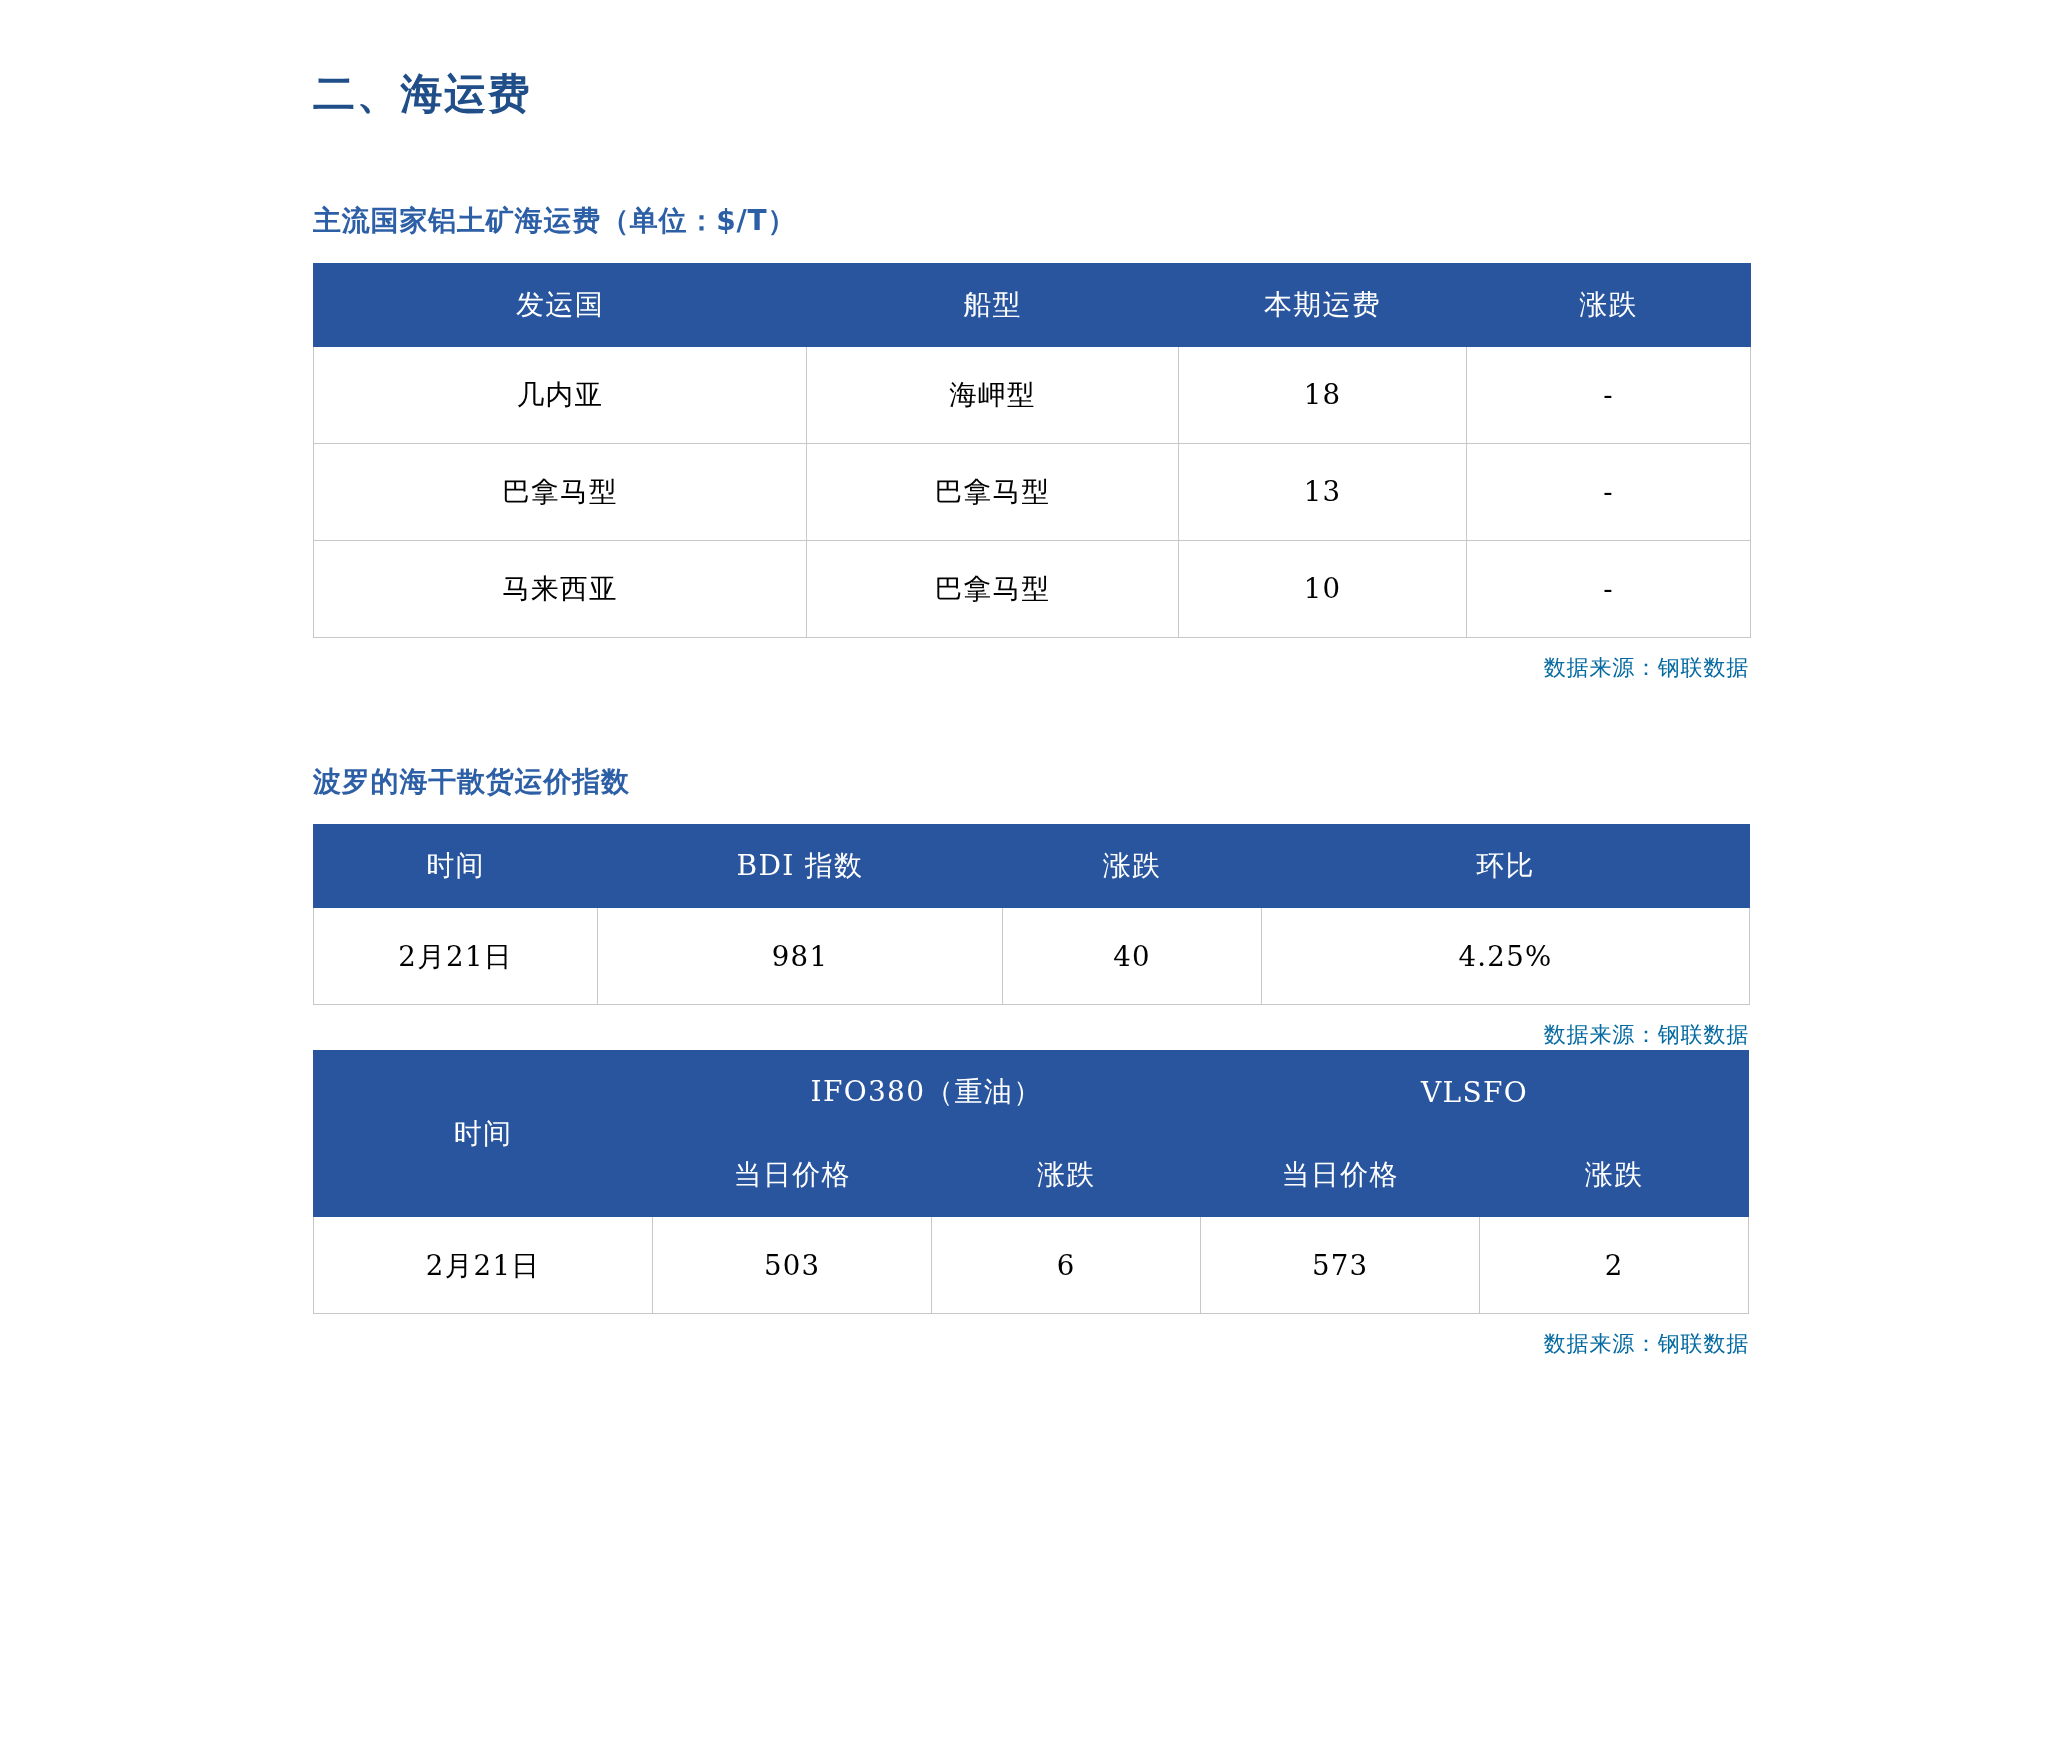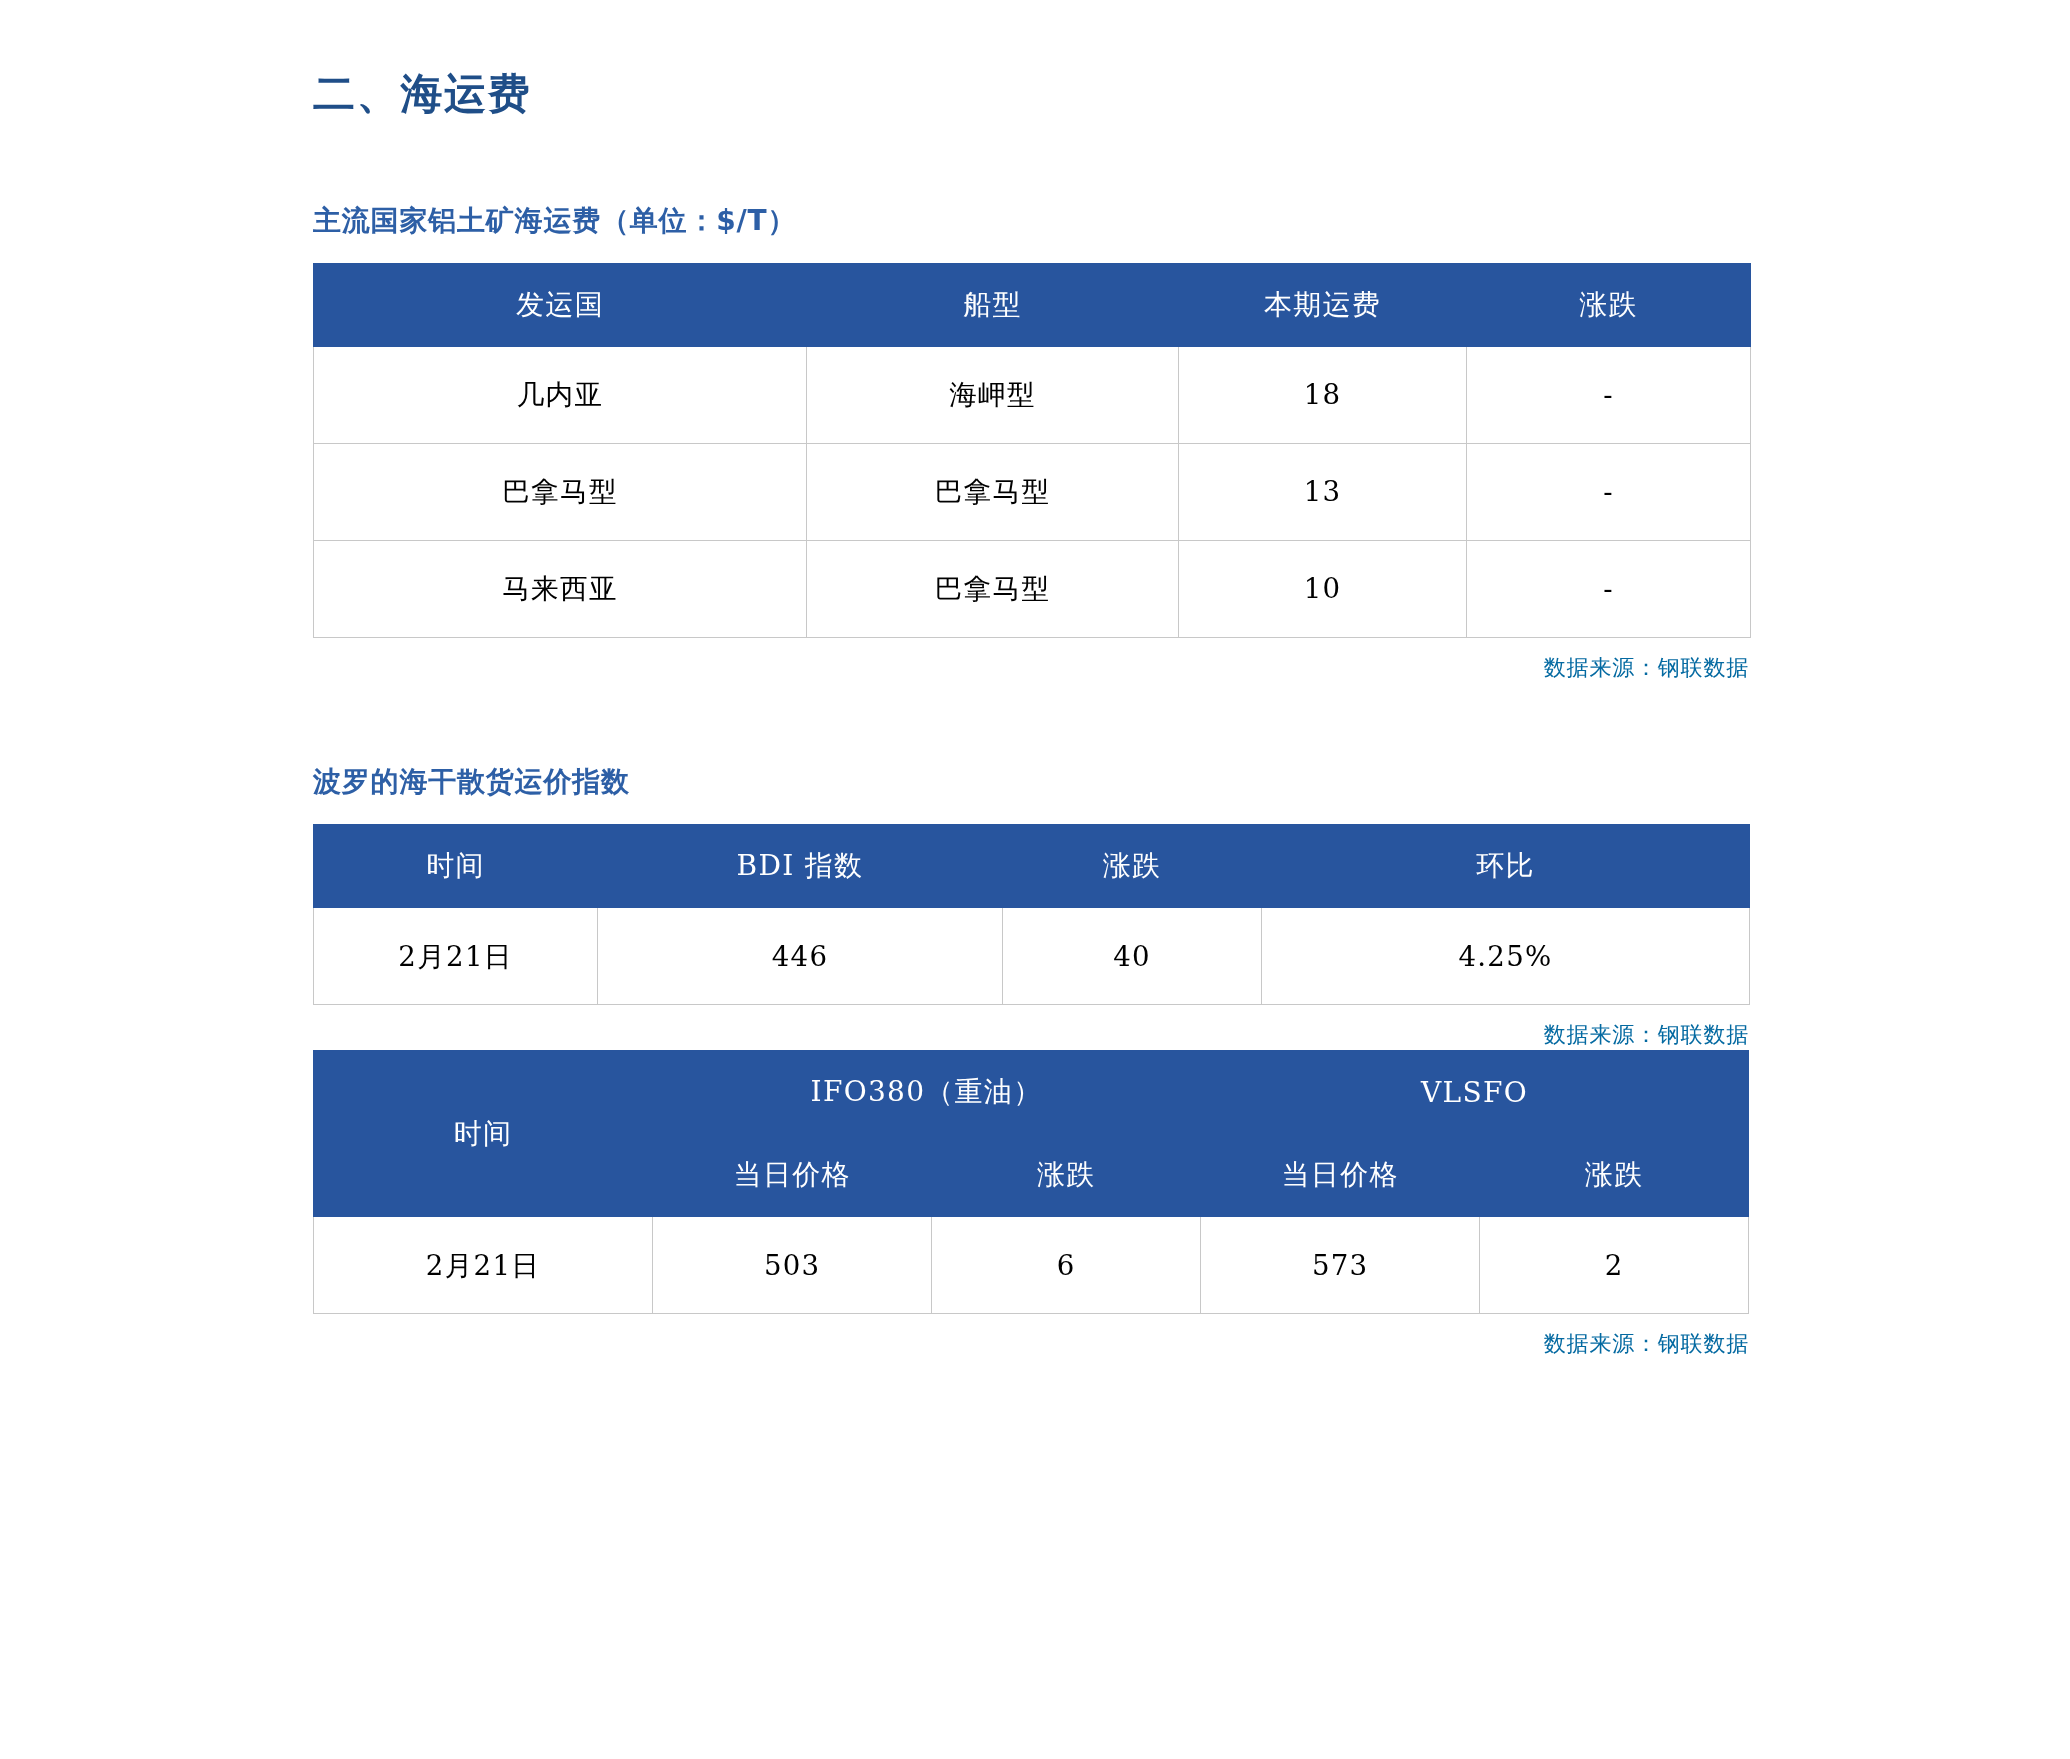--- a/index.html
+++ b/index.html
@@ -153,21 +153,21 @@
       <tr>
         <th>时间</th>
         <th>BDI 指数</th>
         <th>涨跌</th>
         <th>环比</th>
       </tr>
     </thead>
     <tbody>
       <tr>
         <td>2月21日</td>
-        <td>446</td>
+        <td>981</td>
         <td class="red">40</td>
         <td class="red">4.25%</td>
       </tr>
     </tbody>
   </table>
 
   <div class="source">数据来源：钢联数据</div>
 
 
   <table class="data">

